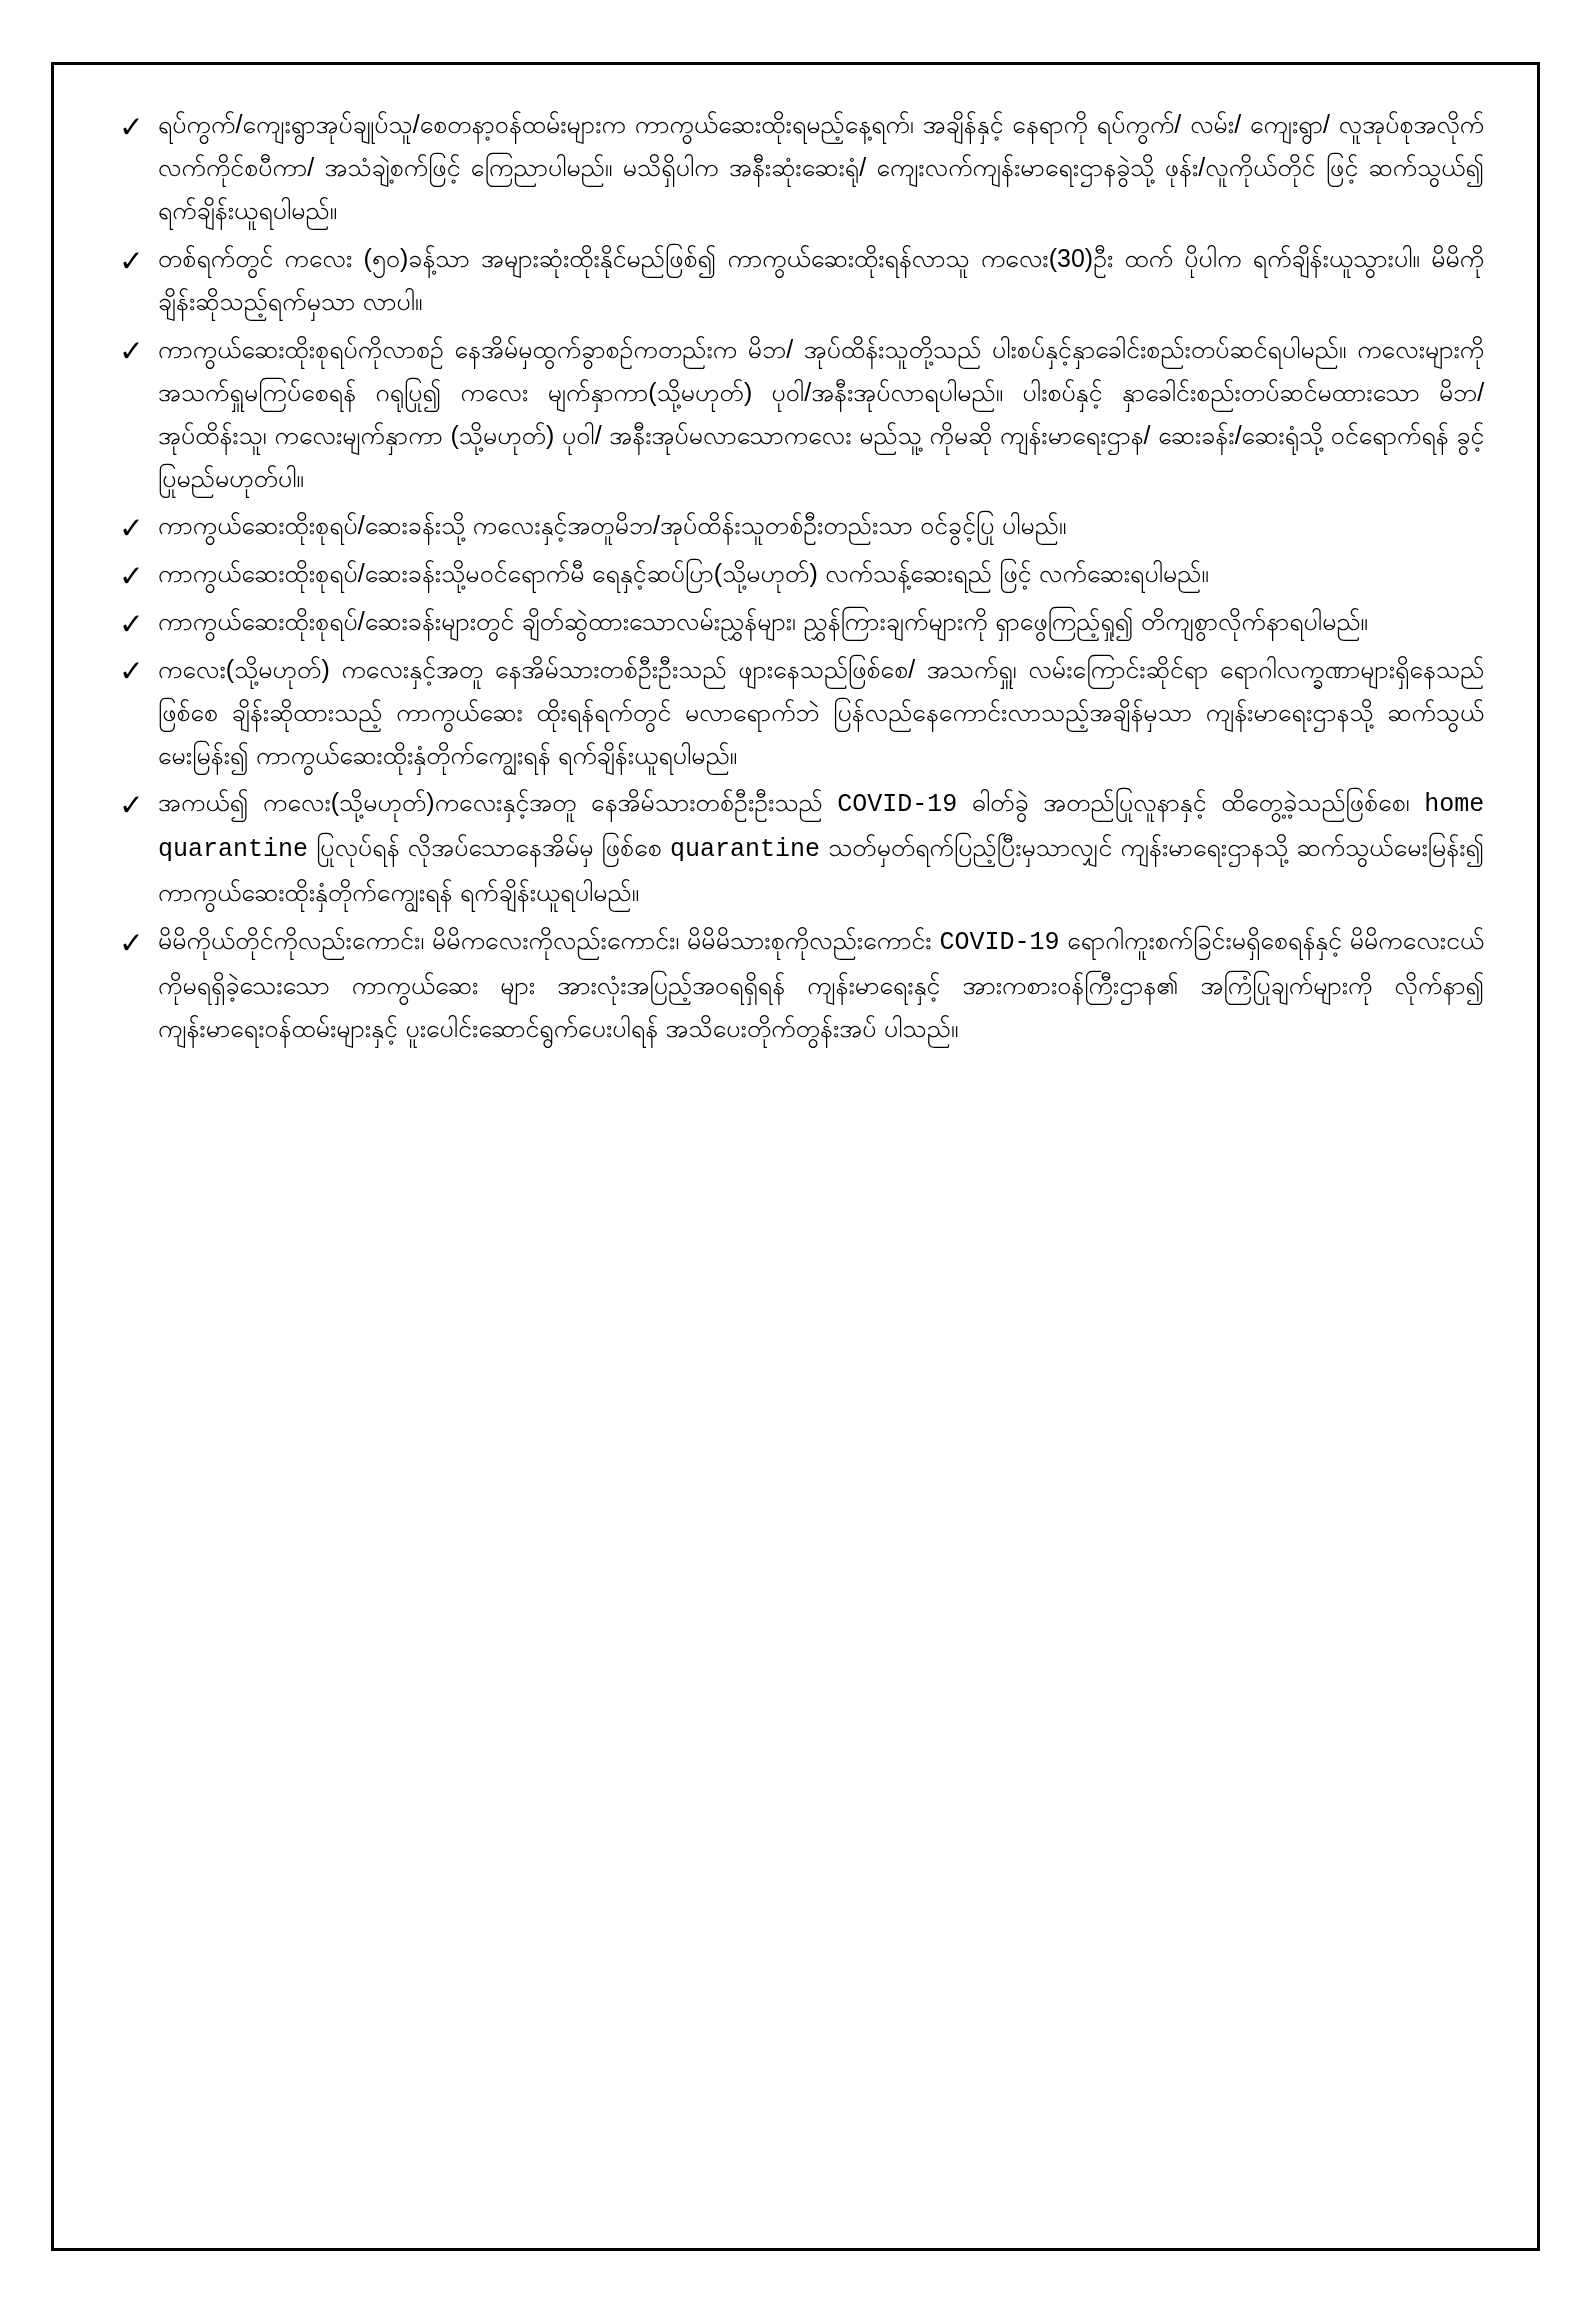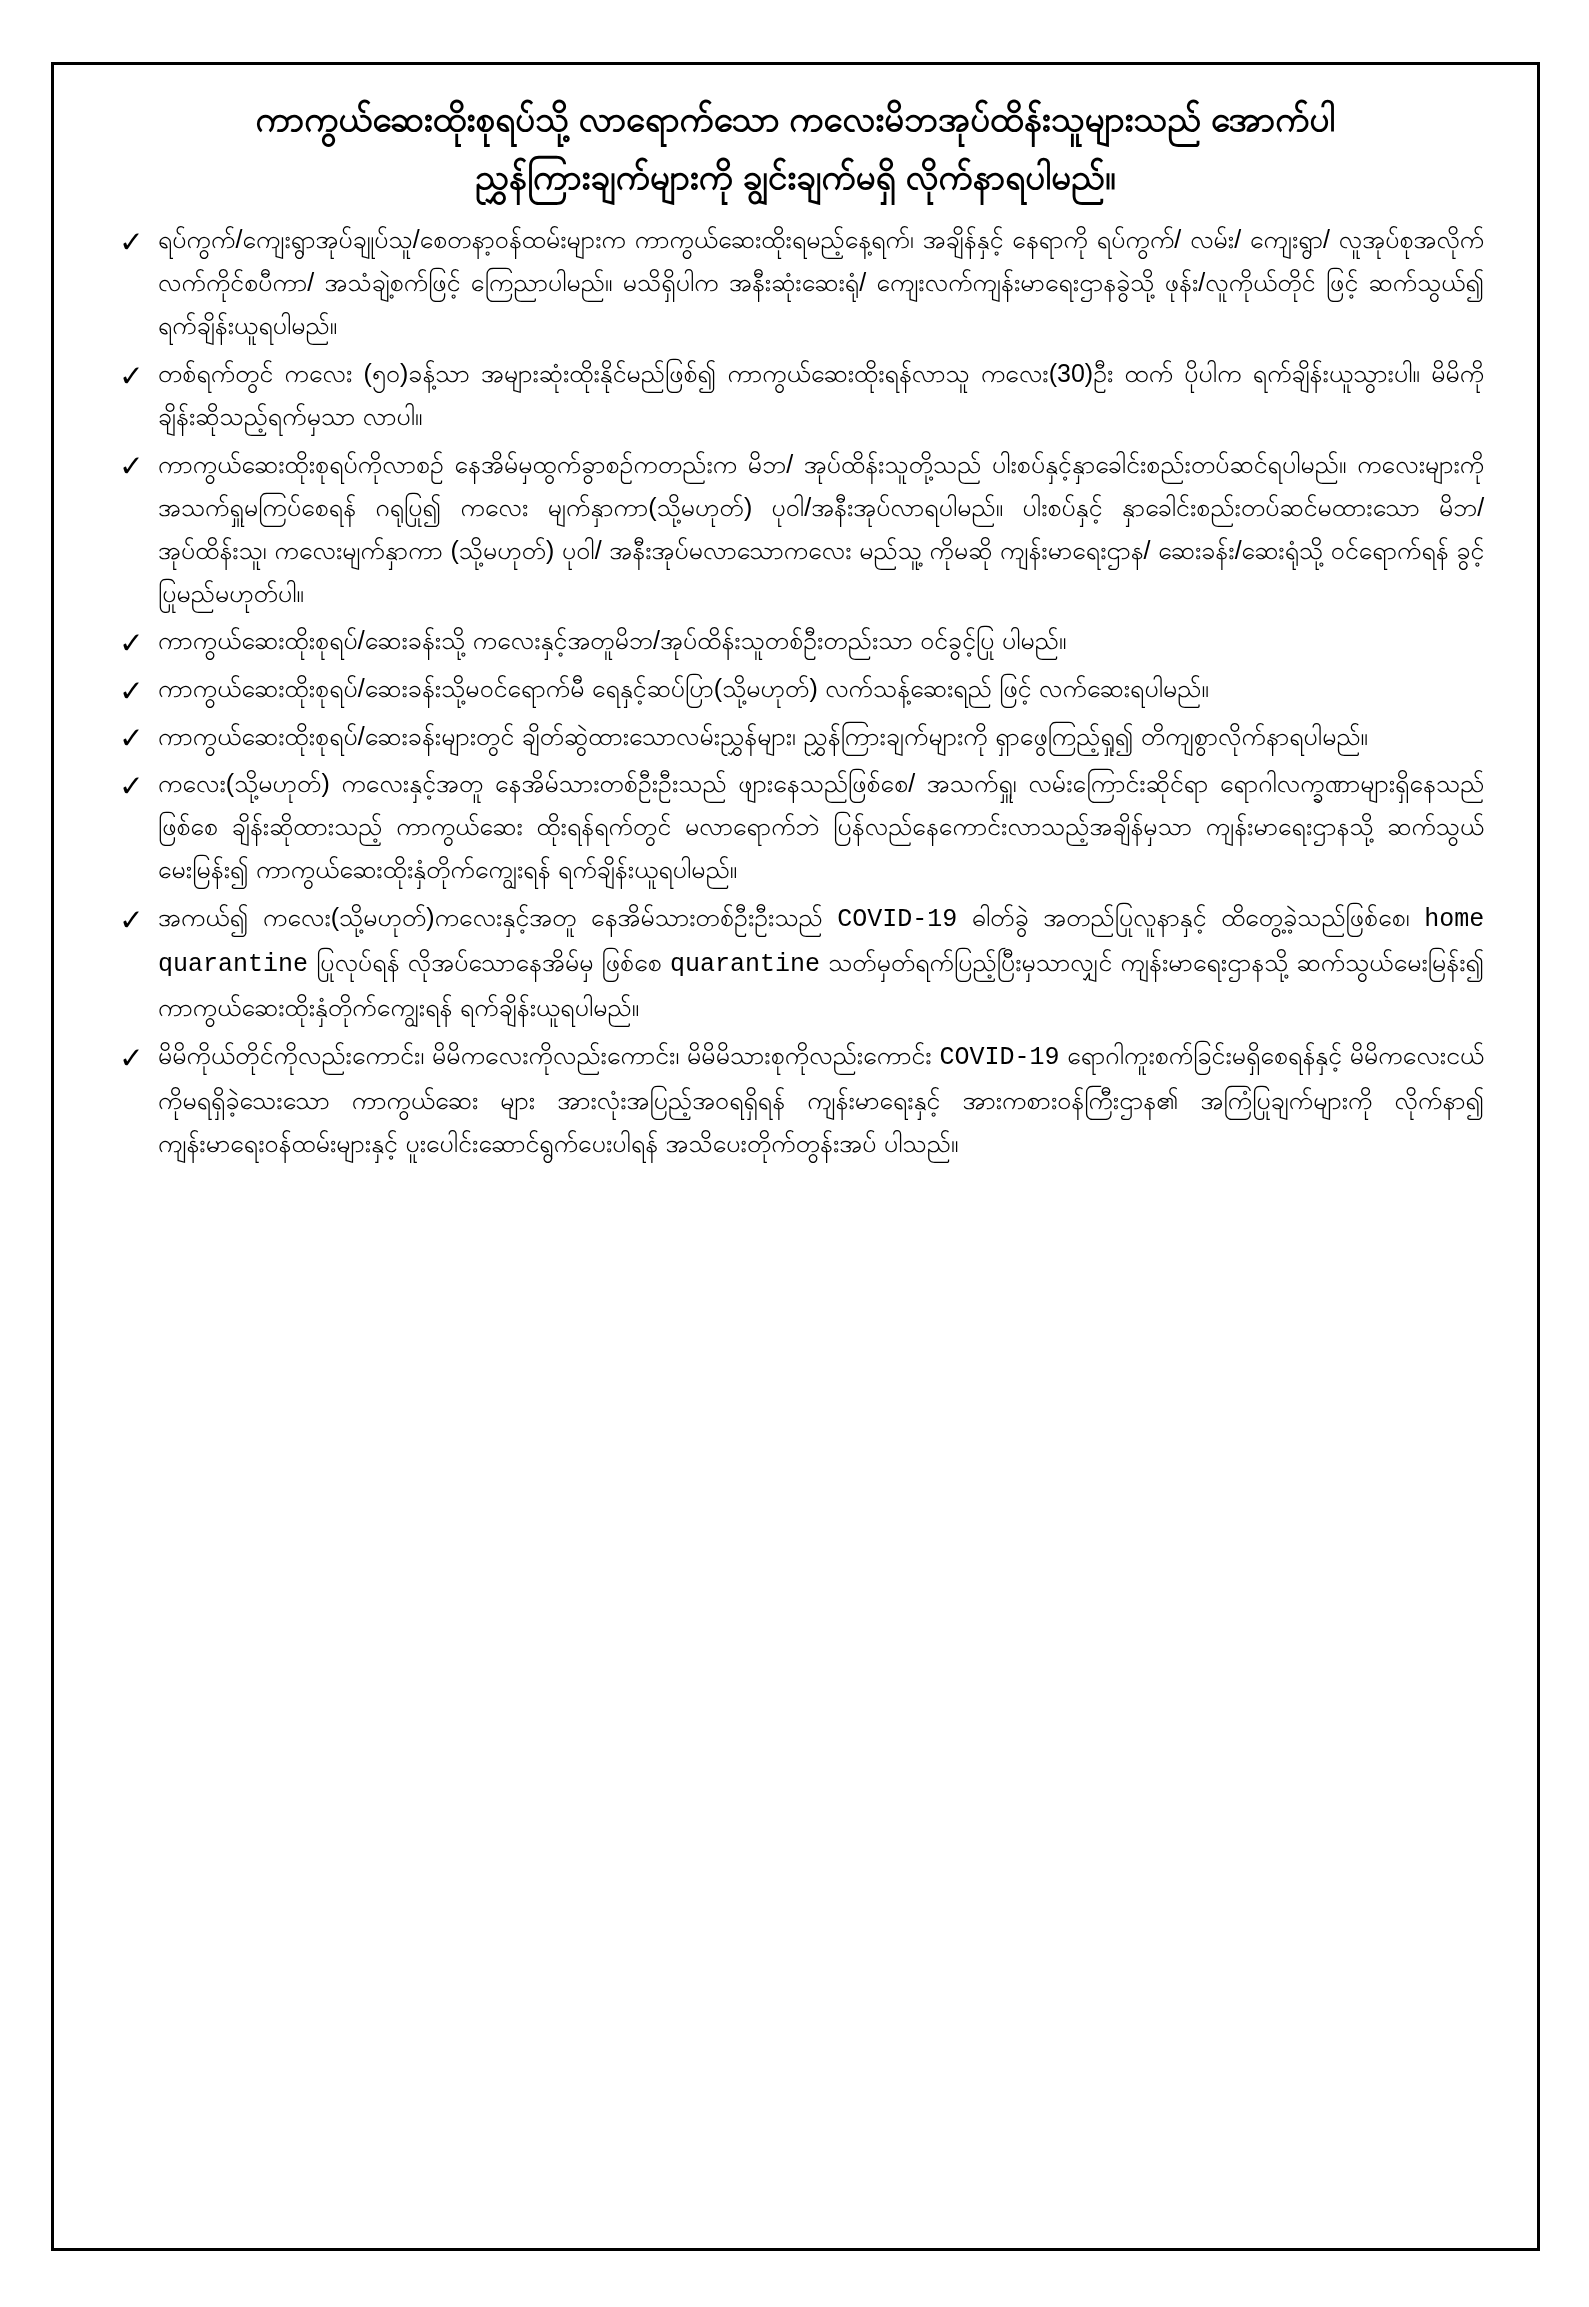--- a/index.html
+++ b/index.html
@@ -103,24 +103,20 @@
     font-family: Liberation Mono, monospace;
   }
 </style>
 </head>
 <body>
 
 <div class="page">
   <div class="sheet-frame">
     <div class="content">
 
-      <h1 class="doc-title">
-        <span class="title-line title-line-1">ကာကွယ်ဆေးထိုးစုရပ်သို့ လာရောက်သော ကလေးမိဘအုပ်ထိန်းသူများသည် အောက်ပါ</span>
-        <span class="title-line title-line-2">ညွှန်ကြားချက်များကို ချွင်းချက်မရှိ လိုက်နာရပါမည်။</span>
-      </h1>
 
       <ul class="guideline-list">
 
         <li class="guideline-item">
           <span class="check-marker">✓</span>
           <span class="guideline-text">ရပ်ကွက်/ကျေးရွာအုပ်ချုပ်သူ/စေတနာ့ဝန်ထမ်းများက ကာကွယ်ဆေးထိုးရမည့်နေ့ရက်၊ အချိန်နှင့် နေရာကို ရပ်ကွက်/ လမ်း/ ကျေးရွာ/ လူအုပ်စုအလိုက် လက်ကိုင်စပီကာ/ အသံချဲ့စက်ဖြင့် ကြေညာပါမည်။ မသိရှိပါက အနီးဆုံးဆေးရုံ/ ကျေးလက်ကျန်းမာရေးဌာနခွဲသို့ ဖုန်း/လူကိုယ်တိုင် ဖြင့် ဆက်သွယ်၍ ရက်ချိန်းယူရပါမည်။</span>
         </li>
 
         <li class="guideline-item">
           <span class="check-marker">✓</span>

